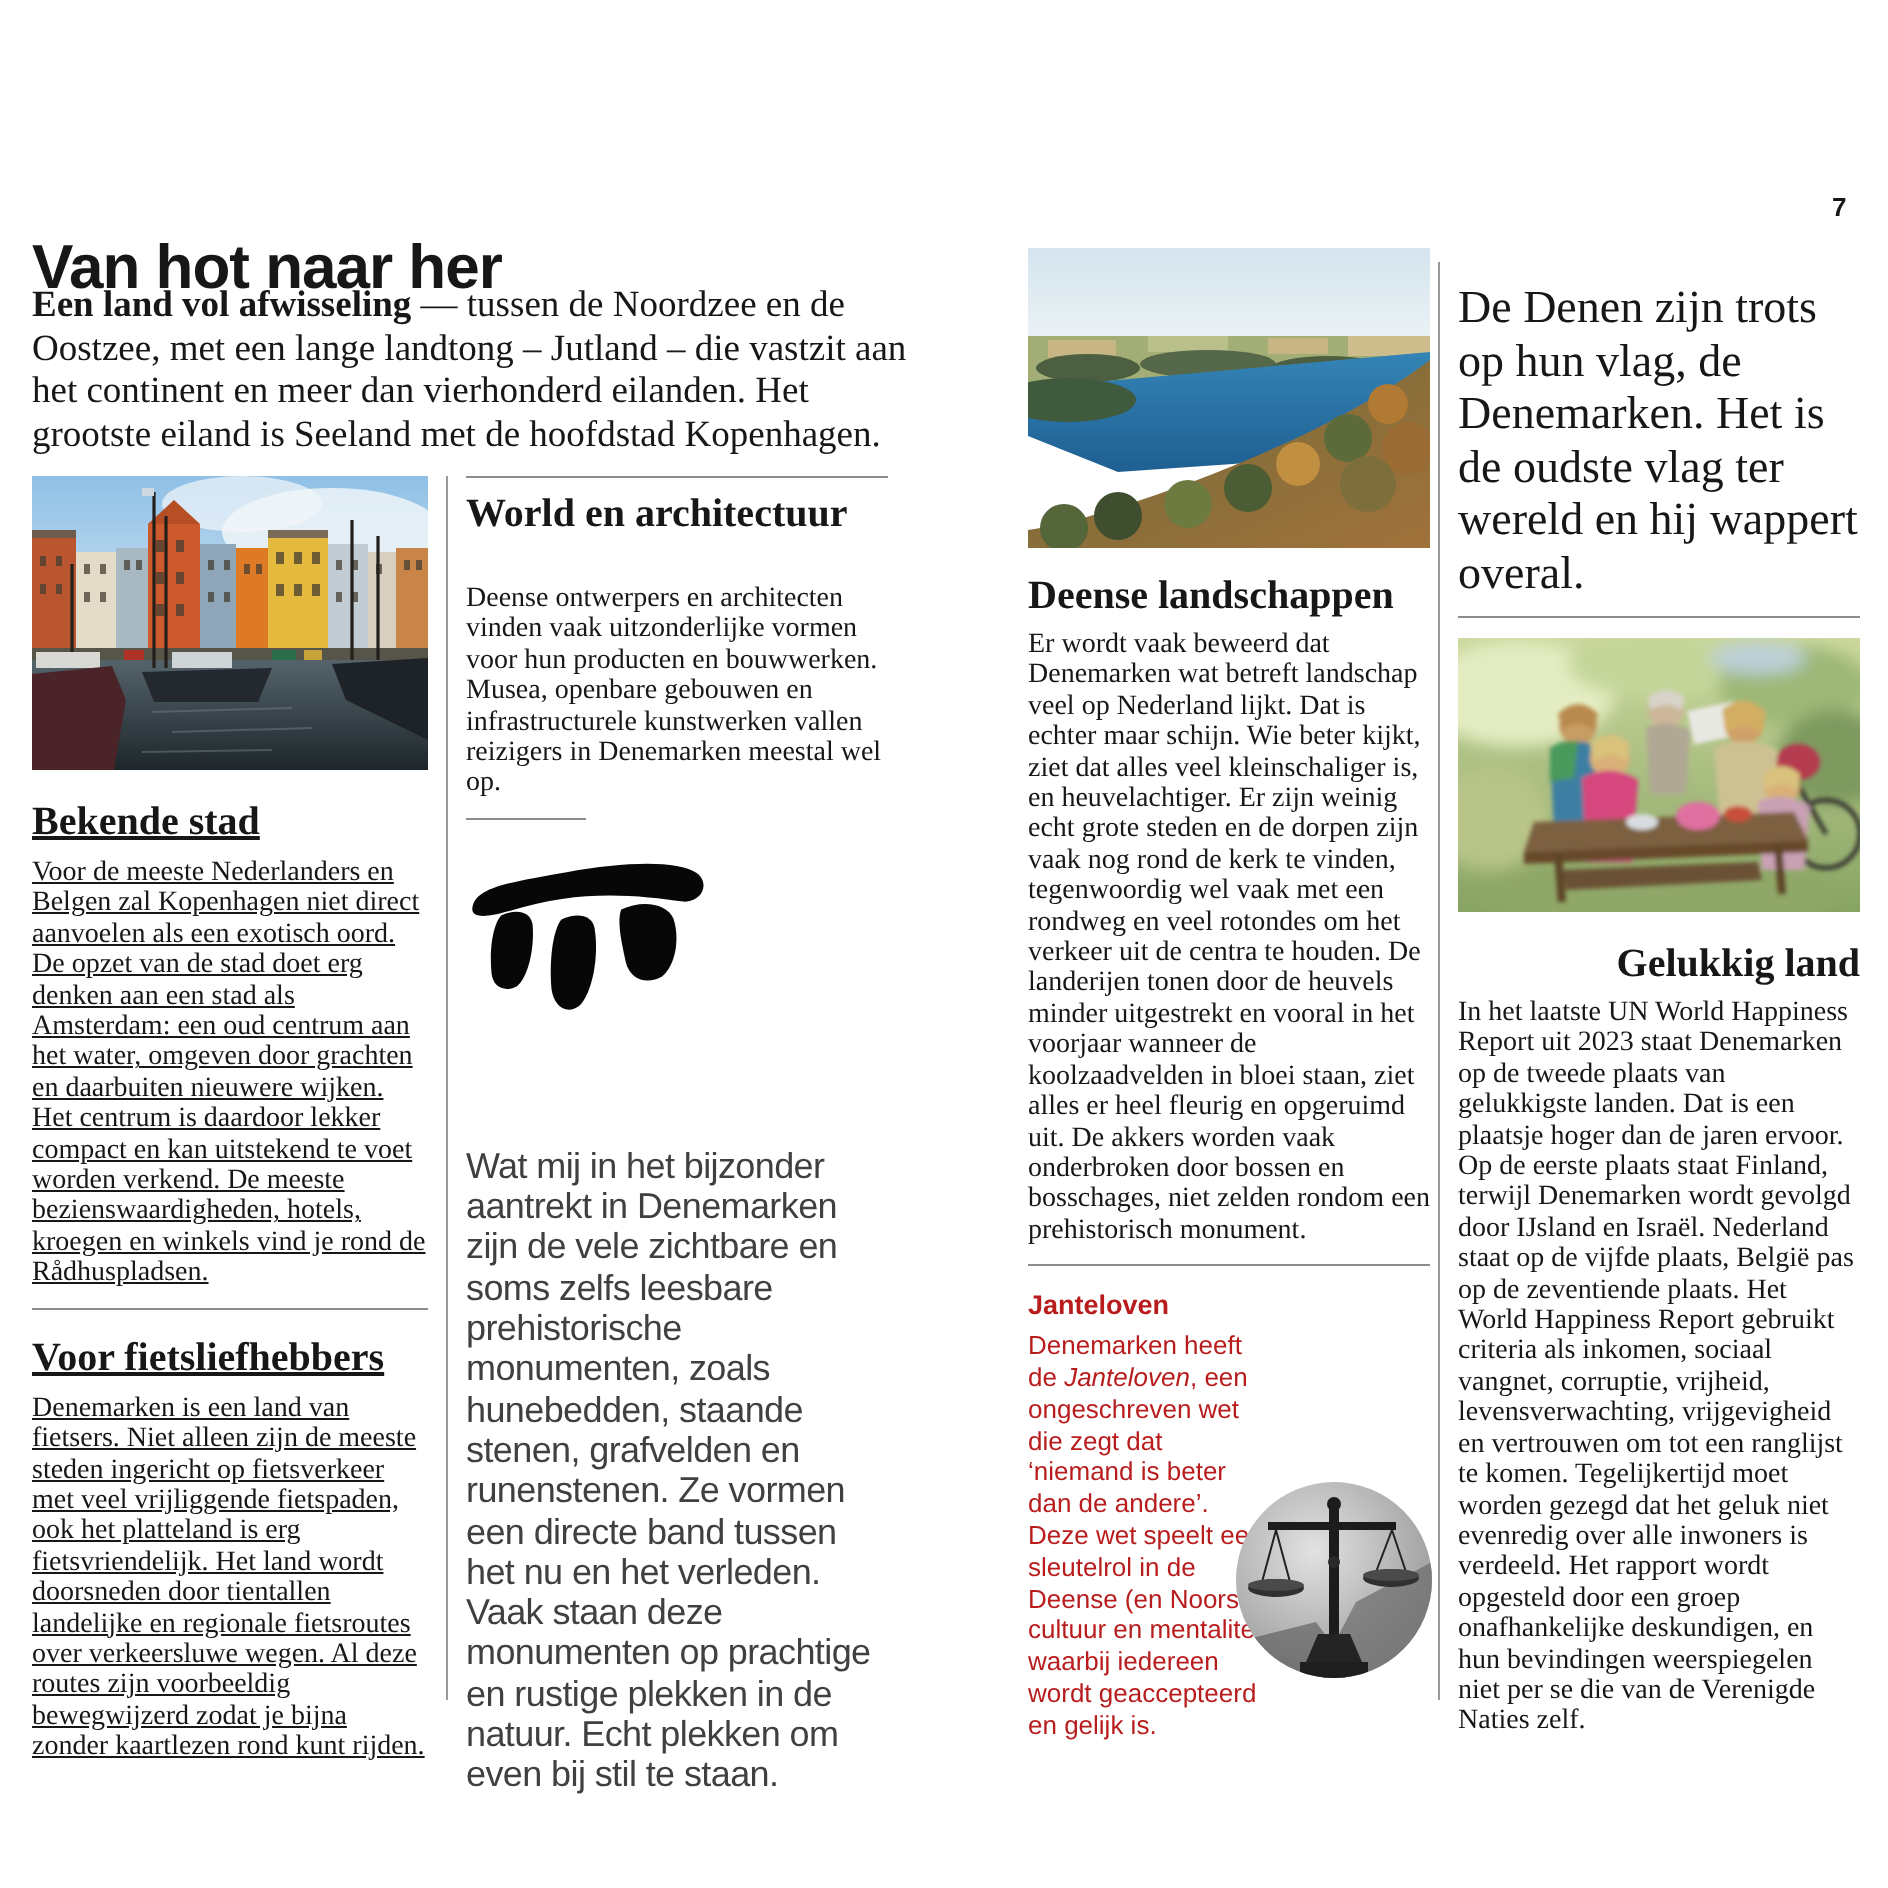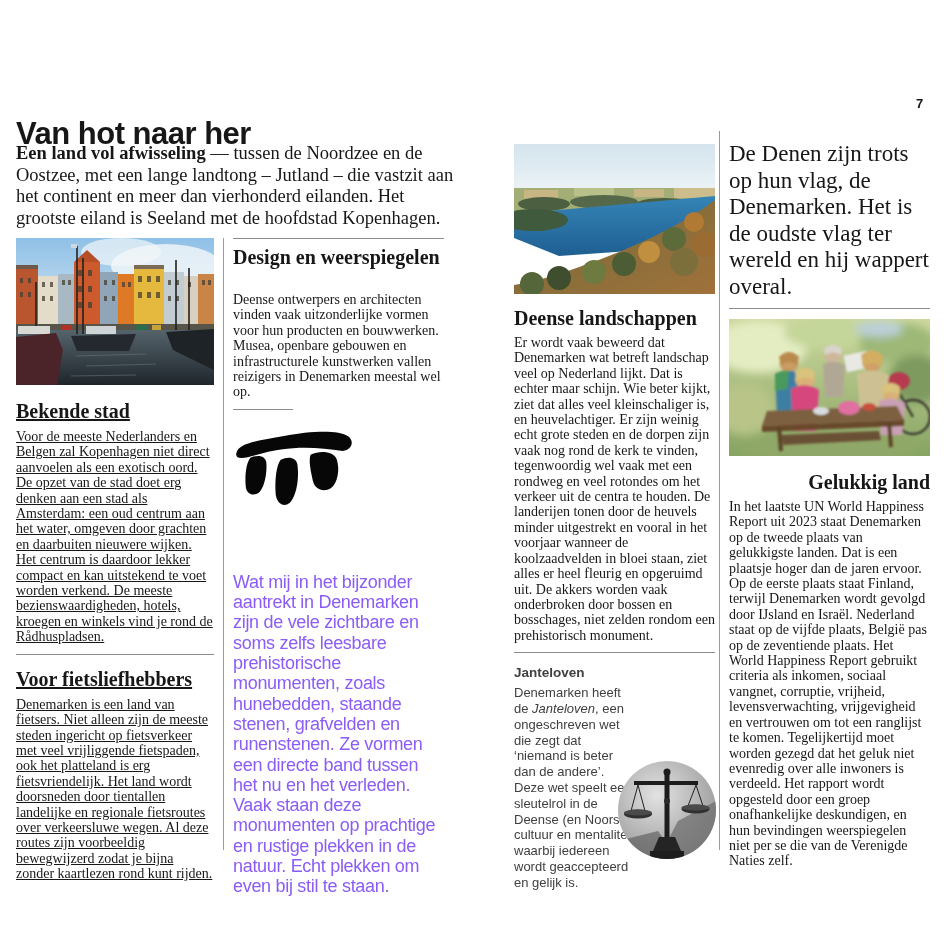--- a/index.html
+++ b/index.html
@@ -8,24 +8,24 @@
   .abs{position:absolute;}
   .title{font-family:"Liberation Sans",sans-serif;font-weight:700;font-size:31px;
          letter-spacing:-0.5px;line-height:1;}
   .pagenum{font-family:"Liberation Sans",sans-serif;font-weight:700;font-size:13px;}
   .intro{font-size:18.5px;line-height:21.5px;}
   .intro .lead{font-weight:700;}
   .h-serif{font-weight:700;font-size:20px;line-height:21px;margin:0;}
   .body{font-size:14px;line-height:15.4px;margin:0;}
   .rule{border:0;border-top:1px solid #8c8c8c;margin:0;}
   .vrule{width:1px;background:#9a9a9a;}
-  .cyan-quote{font-family:"Liberation Sans",sans-serif;color:#8b5cf6;font-size:18px;
+  .cyan-quote{font-family:"Liberation Sans",sans-serif;color:#404040;font-size:18px;
               line-height:20.3px;letter-spacing:-0.3px;font-weight:400;}
   .pull-quote{font-size:23px;line-height:26.5px;font-weight:400;}
-  .jante{position:relative;font-family:"Liberation Sans",sans-serif;color:#404040;}
+  .jante{position:relative;font-family:"Liberation Sans",sans-serif;color:#b91c1c;}
   .jante h4{font-size:13.5px;line-height:16px;margin:0;font-weight:700;}
   .jante p{font-size:13px;line-height:15.8px;margin:4px 0 0 0;width:120px;}
   .jante .it{font-style:italic;}
   .photo{display:block;}
   .circle-photo{position:absolute;left:104px;top:96px;border-radius:50%;overflow:hidden;
                 width:98px;height:98px;}
 </style>
 </head>
 <body>
 
@@ -139,41 +139,41 @@
     <hr class="rule" style="margin-top:9px;">
 
     <h3 class="h-serif" style="margin-top:14px;">Voor fietsliefhebbers</h3>
     <p class="body" style="margin-top:7px;">Denemarken is een land van fietsers. Niet alleen zijn de meeste steden ingericht op fietsverkeer met veel vrijliggende fietspaden, ook het platteland is erg fietsvriendelijk. Het land wordt doorsneden door tientallen landelijke en regionale fietsroutes over verkeersluwe wegen. Al deze routes zijn voorbeeldig bewegwijzerd zodat je bijna zonder kaartlezen rond kunt rijden.</p>
   </div>
 
   <div class="abs vrule" style="left:223px;top:238px;height:612px;"></div>
 
   <div class="abs" style="left:233px;top:238px;width:211px;">
     <hr class="rule">
-    <h3 class="h-serif" style="margin-top:8px;">Design en weerspiegelen</h3>
+    <h3 class="h-serif" style="margin-top:8px;">World en architectuur</h3>
     <p class="body" style="margin-top:24px;">Deense ontwerpers en architecten vinden vaak uitzonderlijke vormen voor hun producten en bouwwerken. Musea, openbare gebouwen en infrastructurele kunstwerken vallen reizigers in Denemarken meestal wel op.</p>
     <hr class="rule" style="margin-top:9px;width:60px;margin-left:0;">
 
     <svg width="122" height="98" viewBox="0 0 220 170" style="margin-top:8px;">
       <g fill="#070707">
         <path d="M6 60 C10 42 42 38 92 29 C142 20 190 18 208 30 C219 38 215 54 198 56
                  C150 49 100 45 40 64 C20 70 3 72 6 60 Z"></path>
         <path d="M32 68 C46 62 58 65 60 76 C62 98 56 124 46 132 C35 138 24 133 23 120
                  C21 100 24 76 32 68 Z"></path>
         <path d="M86 72 C100 65 114 68 116 80 C120 106 114 138 102 150 C91 158 79 151 77 134
                  C75 110 78 82 86 72 Z"></path>
         <path d="M140 63 C158 54 181 57 187 71 C193 89 189 113 177 123 C164 131 148 127 144 110
                  C140 92 136 73 140 63 Z"></path>
       </g>
     </svg>
 
     <p class="cyan-quote" style="margin:52px 0 0 0;">Wat mij in het bijzonder aantrekt in Denemarken zijn de vele zichtbare en soms zelfs leesbare prehistorische monumenten, zoals hunebedden, staande stenen, grafvelden en runenstenen. Ze vormen een directe band tussen het nu en het verleden. Vaak staan deze monumenten op prachtige en rustige plekken in de natuur. Echt plekken om even bij stil te staan.</p>
   </div>
 
-  <div class="abs" style="left:514px;top:144px;width:201px;">
+  <div class="abs" style="left:514px;top:124px;width:201px;">
     <svg class="photo" width="201" height="150" viewBox="0 0 201 150">
       <defs>
         <linearGradient id="lsky" x1="0" y1="0" x2="0" y2="1">
           <stop offset="0" stop-color="#d4e4ee"></stop>
             <stop offset="1" stop-color="#eef4f6"></stop>
         </linearGradient>
         <linearGradient id="wat" x1="0" y1="0" x2="0" y2="1">
           <stop offset="0" stop-color="#3584b6"></stop>
             <stop offset="1" stop-color="#1f5f92"></stop>
         </linearGradient>

